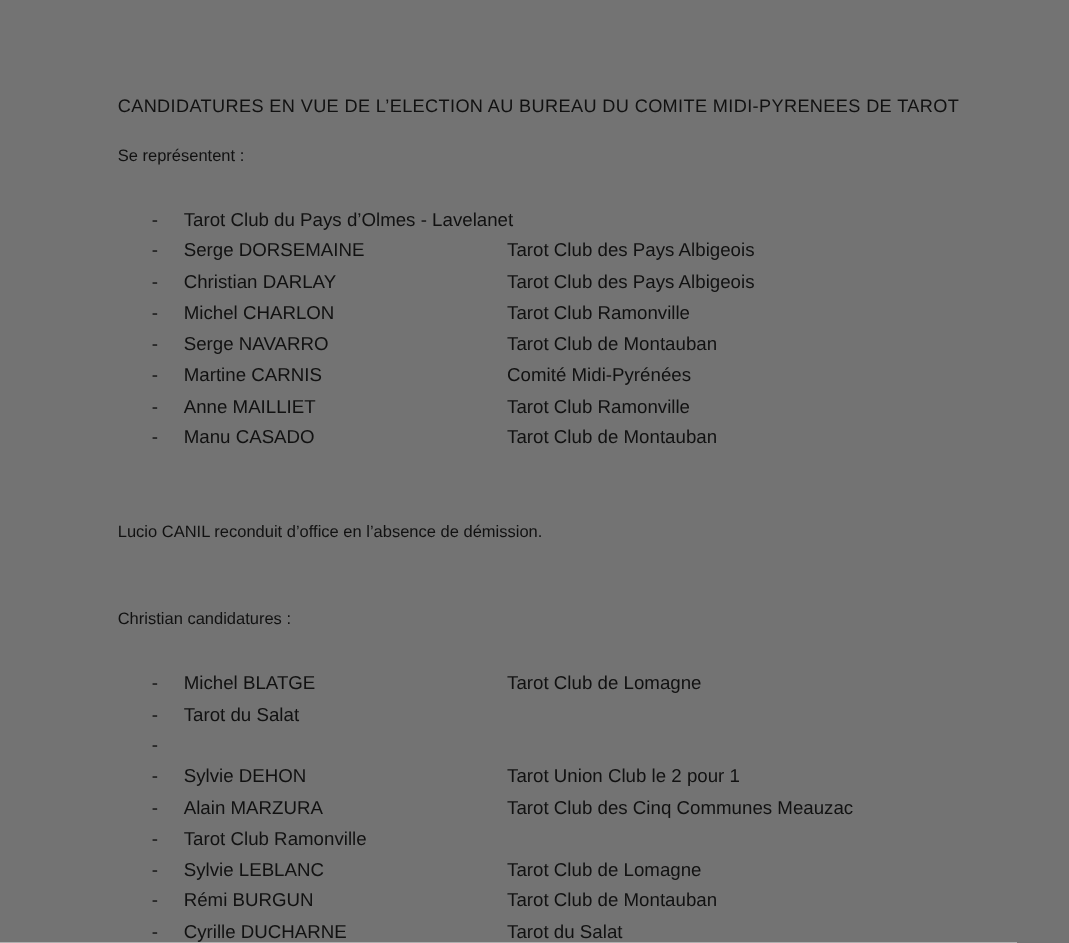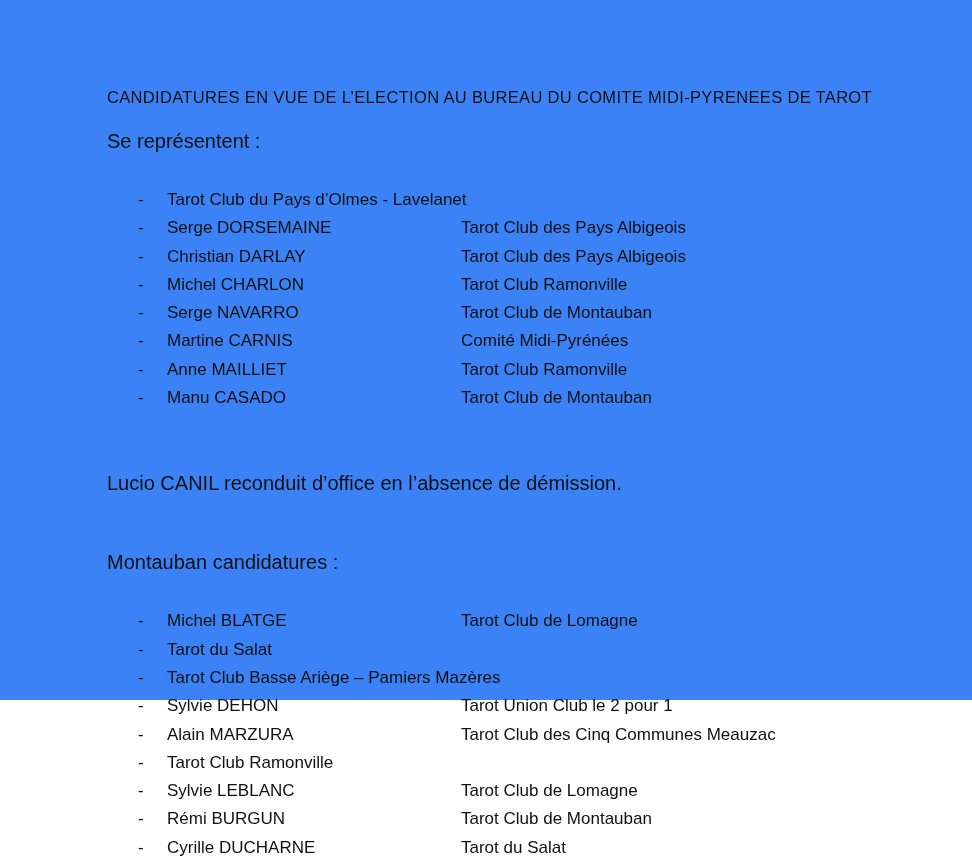--- a/index.html
+++ b/index.html
@@ -15,41 +15,41 @@
     font-family: "Liberation Sans", sans-serif;
     color: #111111;
     -webkit-font-smoothing: antialiased;
   }
 
   .page {
     position: absolute;
     left: 0;
     top: 0;
     width: 972px;
-    height: 700px;
-    background: #3b82f6;
+    height: 857px;
+    background: #737373;
   }
 
   .doc-body {
     position: absolute;
     left: 107px;
     top: 86px;
     width: 820px;
   }
 
   .doc-title {
     font-size: 16.5px;
     line-height: 22px;
     letter-spacing: 0.02em;
     color: #111111;
     white-space: nowrap;
   }
 
   .para {
-    font-size: 20px;
+    font-size: 15px;
     line-height: 23px;
     color: #111111;
   }
 
   .spacer-sm { height: 22px; }
   .spacer-md { height: 33px; }
   .spacer-lg { height: 56px; }
   .spacer-xl { height: 60px; }
 
   .cand-list {
@@ -141,37 +141,36 @@
           <span class="cand-club">Tarot Club de Montauban</span>
         </li>
       </ul>
 
     <div class="spacer-xl"></div>
 
     <div class="para">Lucio CANIL reconduit d’office en l’absence de démission.</div>
 
     <div class="spacer-lg"></div>
 
-    <div class="para">Montauban candidatures :</div>
+    <div class="para">Christian candidatures :</div>
 
     <div class="spacer-md"></div>
 
     <ul class="cand-list" id="new-candidates-list">
         <li class="cand-row">
           <span class="bullet-dash">-</span>
           <span class="cand-name">Michel BLATGE</span>
           <span class="cand-club">Tarot Club de Lomagne</span>
         </li>
         <li class="cand-row">
           <span class="bullet-dash">-</span>
           <span class="cand-club">Tarot du Salat</span>
         </li>
         <li class="cand-row">
           <span class="bullet-dash">-</span>
-          <span class="cand-club">Tarot Club Basse Ariège – Pamiers Mazères</span>
         </li>
         <li class="cand-row">
           <span class="bullet-dash">-</span>
           <span class="cand-name">Sylvie DEHON</span>
           <span class="cand-club">Tarot Union Club le 2 pour 1</span>
         </li>
         <li class="cand-row">
           <span class="bullet-dash">-</span>
           <span class="cand-name">Alain MARZURA</span>
           <span class="cand-club">Tarot Club des Cinq Communes Meauzac</span>

